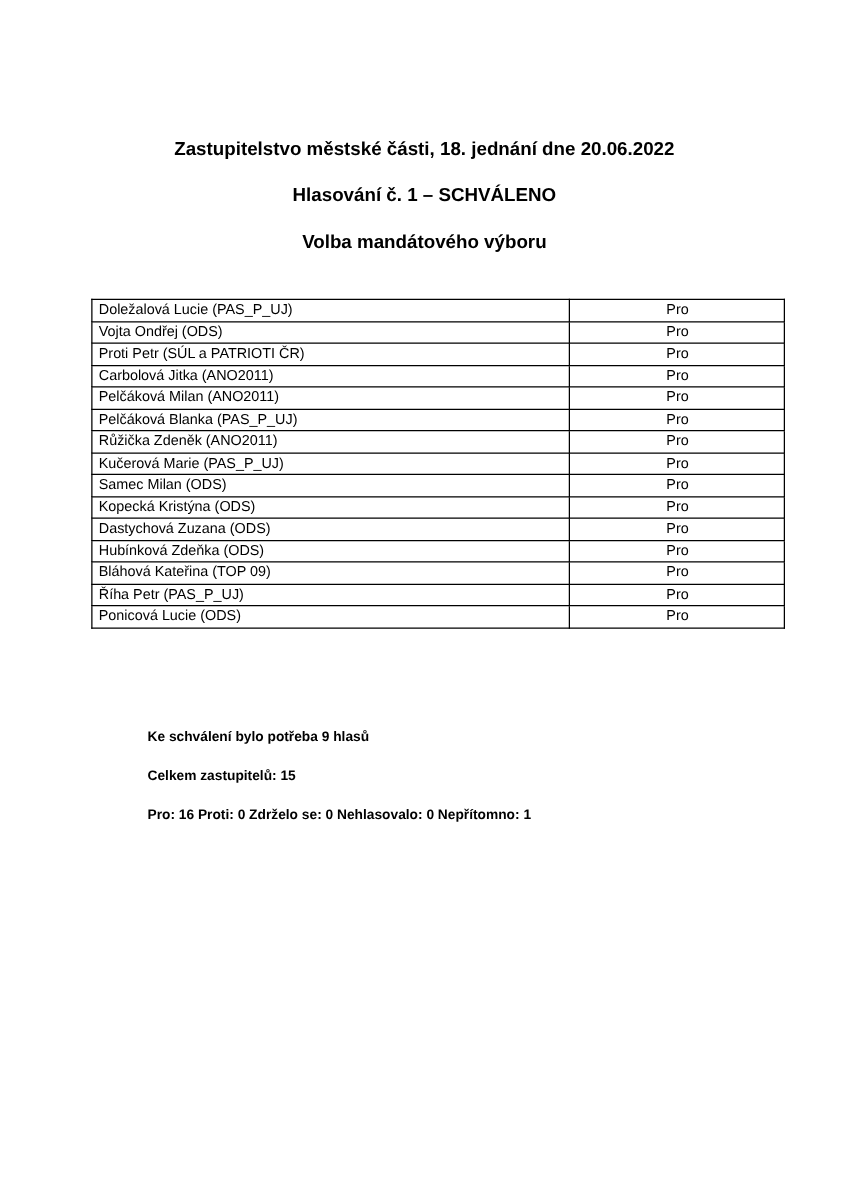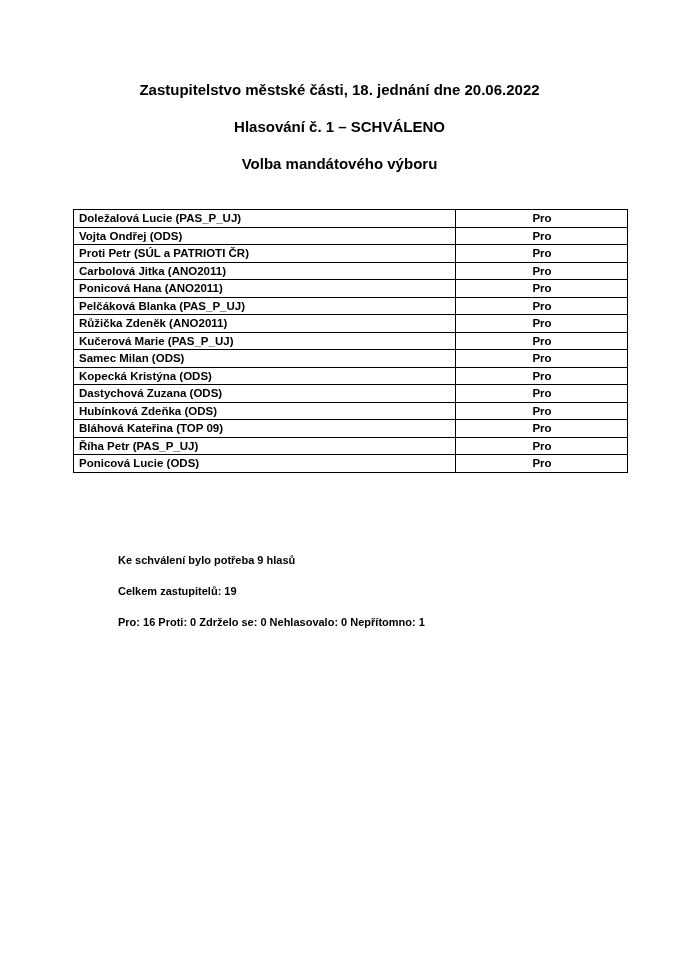--- a/index.html
+++ b/index.html
@@ -8,37 +8,37 @@
     background: #ffffff;
   }
   .page {
     position: relative;
     width: 679px;
     height: 824px;
     background: #ffffff;
     font-family: "Liberation Sans", sans-serif;
     color: #000000;
     overflow: hidden;
+    margin-top: 30px;
   }
   .titles {
     padding-top: 80px;
     text-align: center;
   }
   .title-line {
     font-size: 15px;
     font-weight: bold;
     line-height: 19px;
     margin: 0 0 18px 0;
   }
   table.vote-table {
     border-collapse: collapse;
     table-layout: fixed;
     width: 534px;
     margin: 36px 0 0 73px;
-    font-weight: bold;
   }
   table.vote-table td {
     border: 1px solid #000000;
     font-size: 11.5px;
     line-height: 14.5px;
     padding: 1px 4px 1px 5px;
     white-space: nowrap;
     overflow: hidden;
     vertical-align: middle;
   }
@@ -78,21 +78,21 @@
         </tr>
         <tr>
           <td class="name-cell">Proti Petr (SÚL a PATRIOTI ČR)</td>
           <td class="vote-cell">Pro</td>
         </tr>
         <tr>
           <td class="name-cell">Carbolová Jitka (ANO2011)</td>
           <td class="vote-cell">Pro</td>
         </tr>
         <tr>
-          <td class="name-cell">Ponicová Hana (ANO2011)</td>
+          <td class="name-cell">Pelčáková Milan (ANO2011)</td>
           <td class="vote-cell">Pro</td>
         </tr>
         <tr>
           <td class="name-cell">Pelčáková Blanka (PAS_P_UJ)</td>
           <td class="vote-cell">Pro</td>
         </tr>
         <tr>
           <td class="name-cell">Růžička Zdeněk (ANO2011)</td>
           <td class="vote-cell">Pro</td>
         </tr>
@@ -126,17 +126,17 @@
         </tr>
         <tr>
           <td class="name-cell">Ponicová Lucie (ODS)</td>
           <td class="vote-cell">Pro</td>
         </tr>
       </tbody>
   </table>
 
   <div class="summary">
     <p>Ke schválení bylo potřeba 9 hlasů</p>
-    <p>Celkem zastupitelů: 19</p>
+    <p>Celkem zastupitelů: 15</p>
     <p>Pro: 16 Proti: 0 Zdrželo se: 0 Nehlasovalo: 0 Nepřítomno: 1</p>
   </div>
 
 </div>
 
 </body></html>

